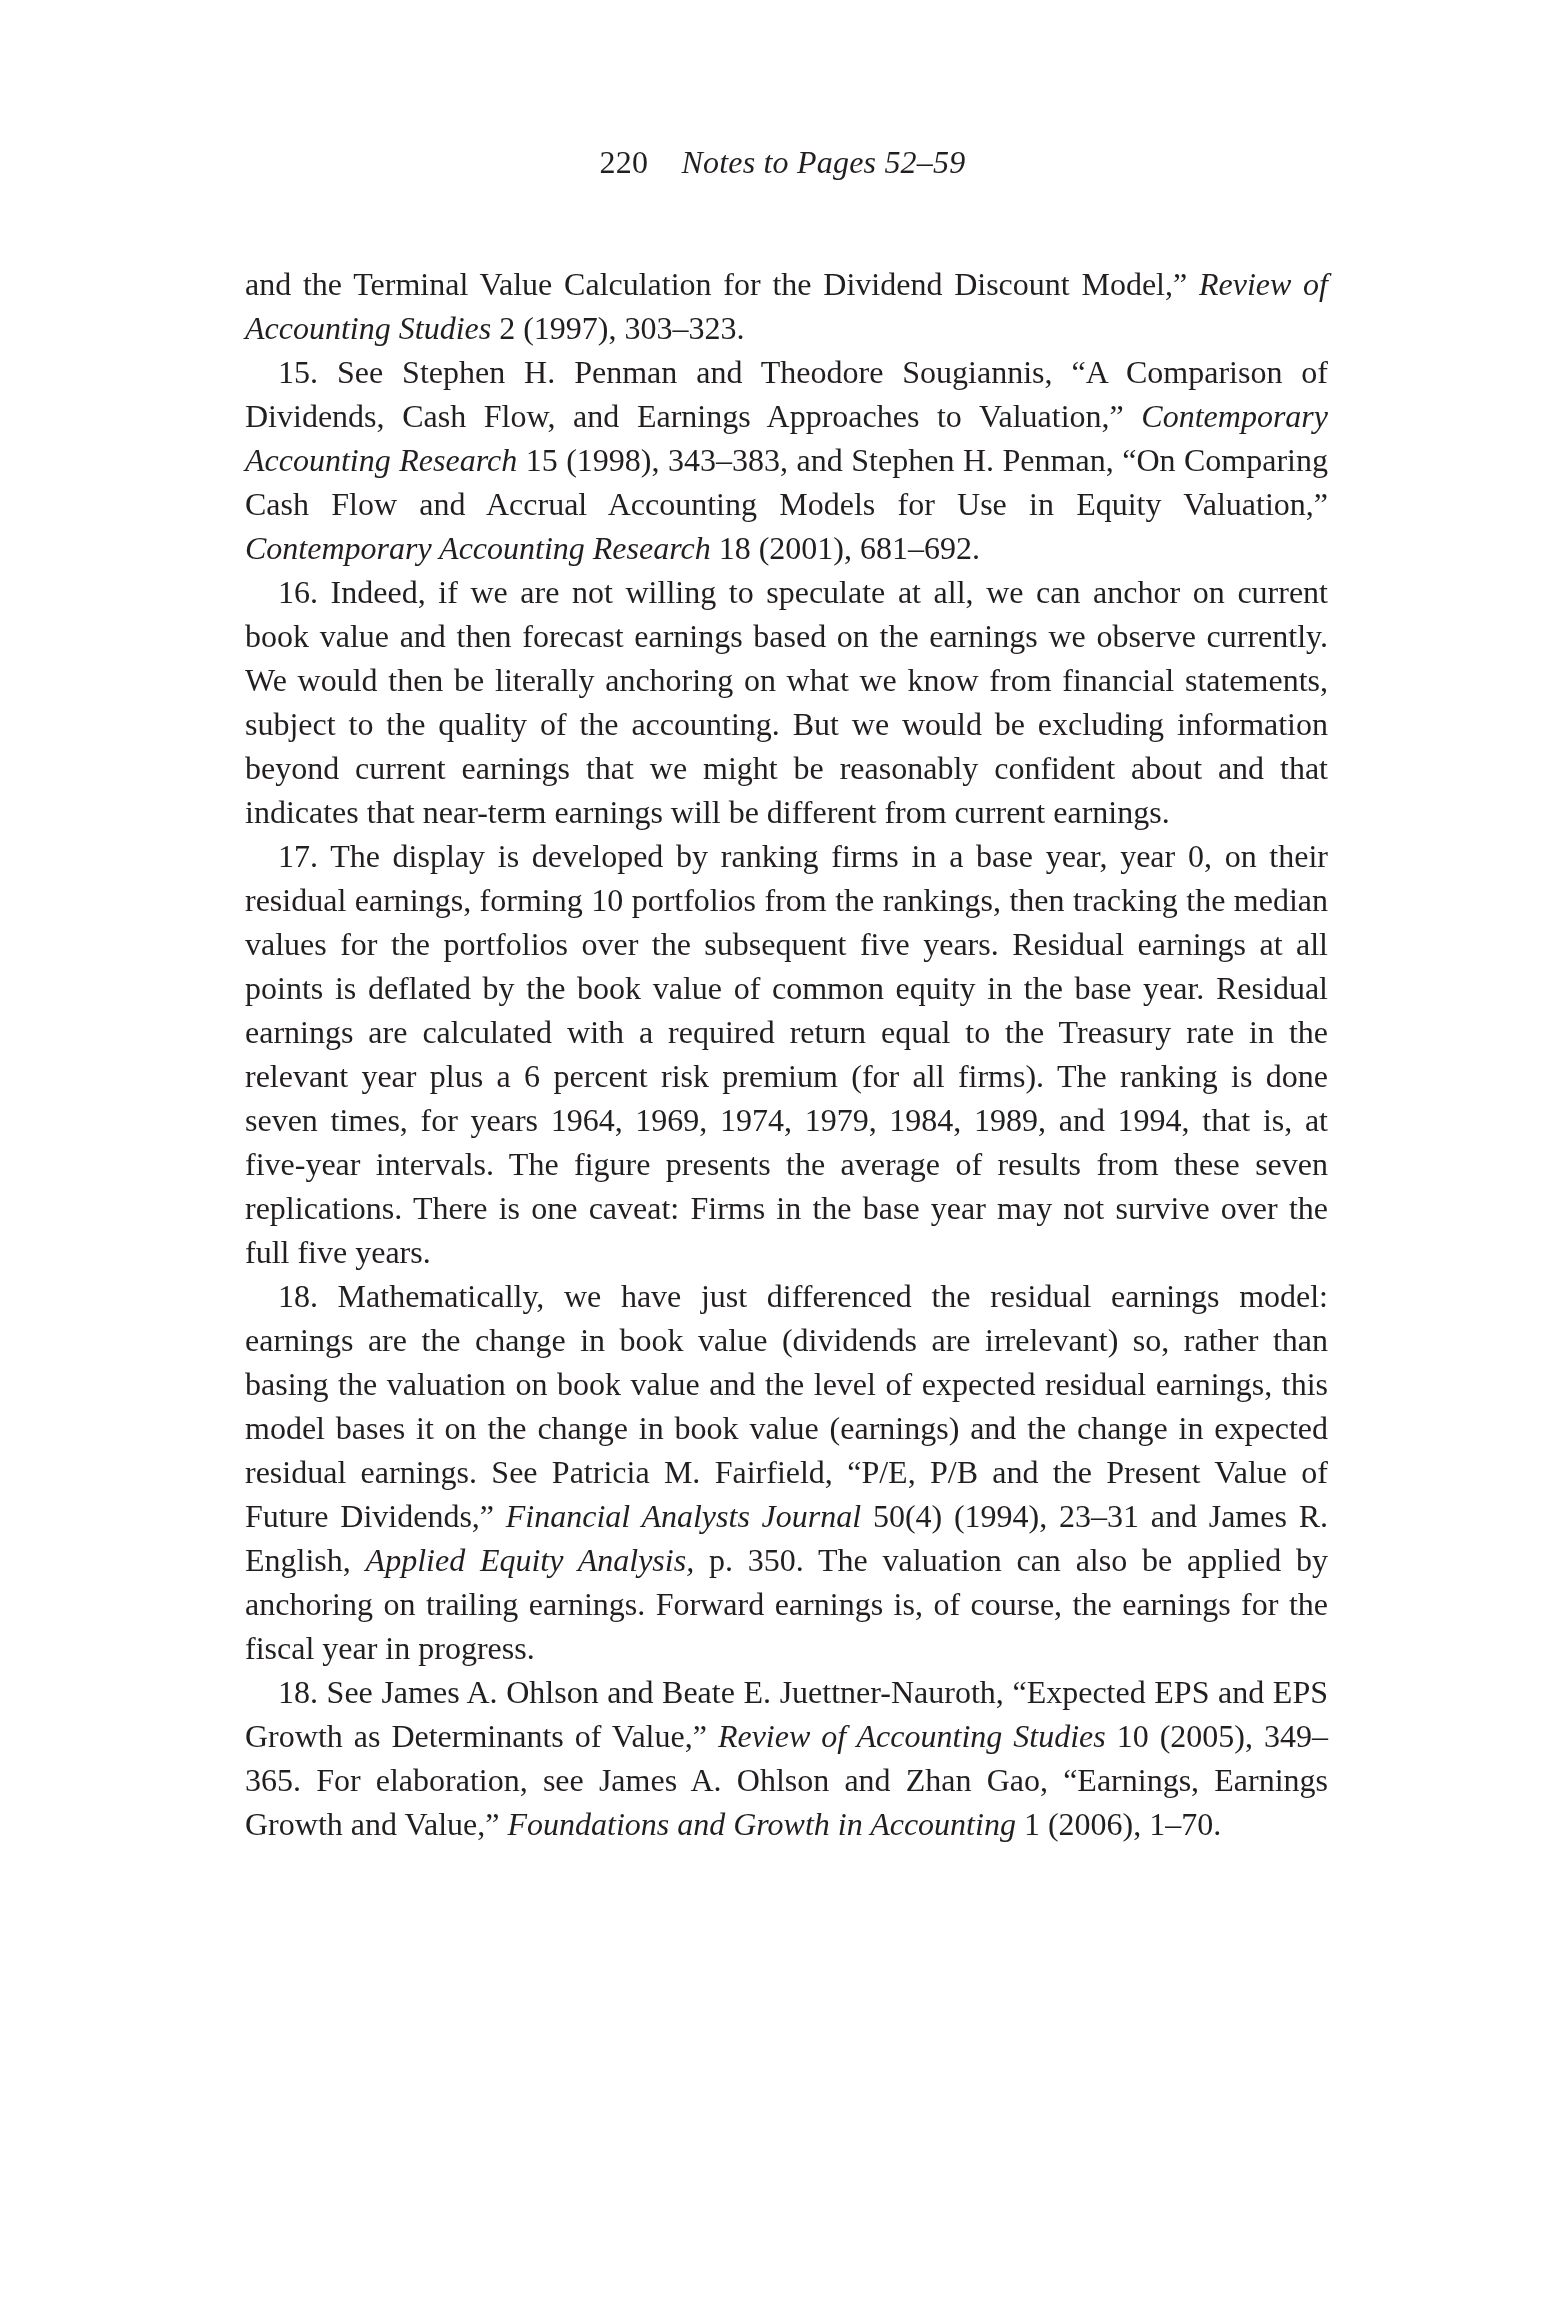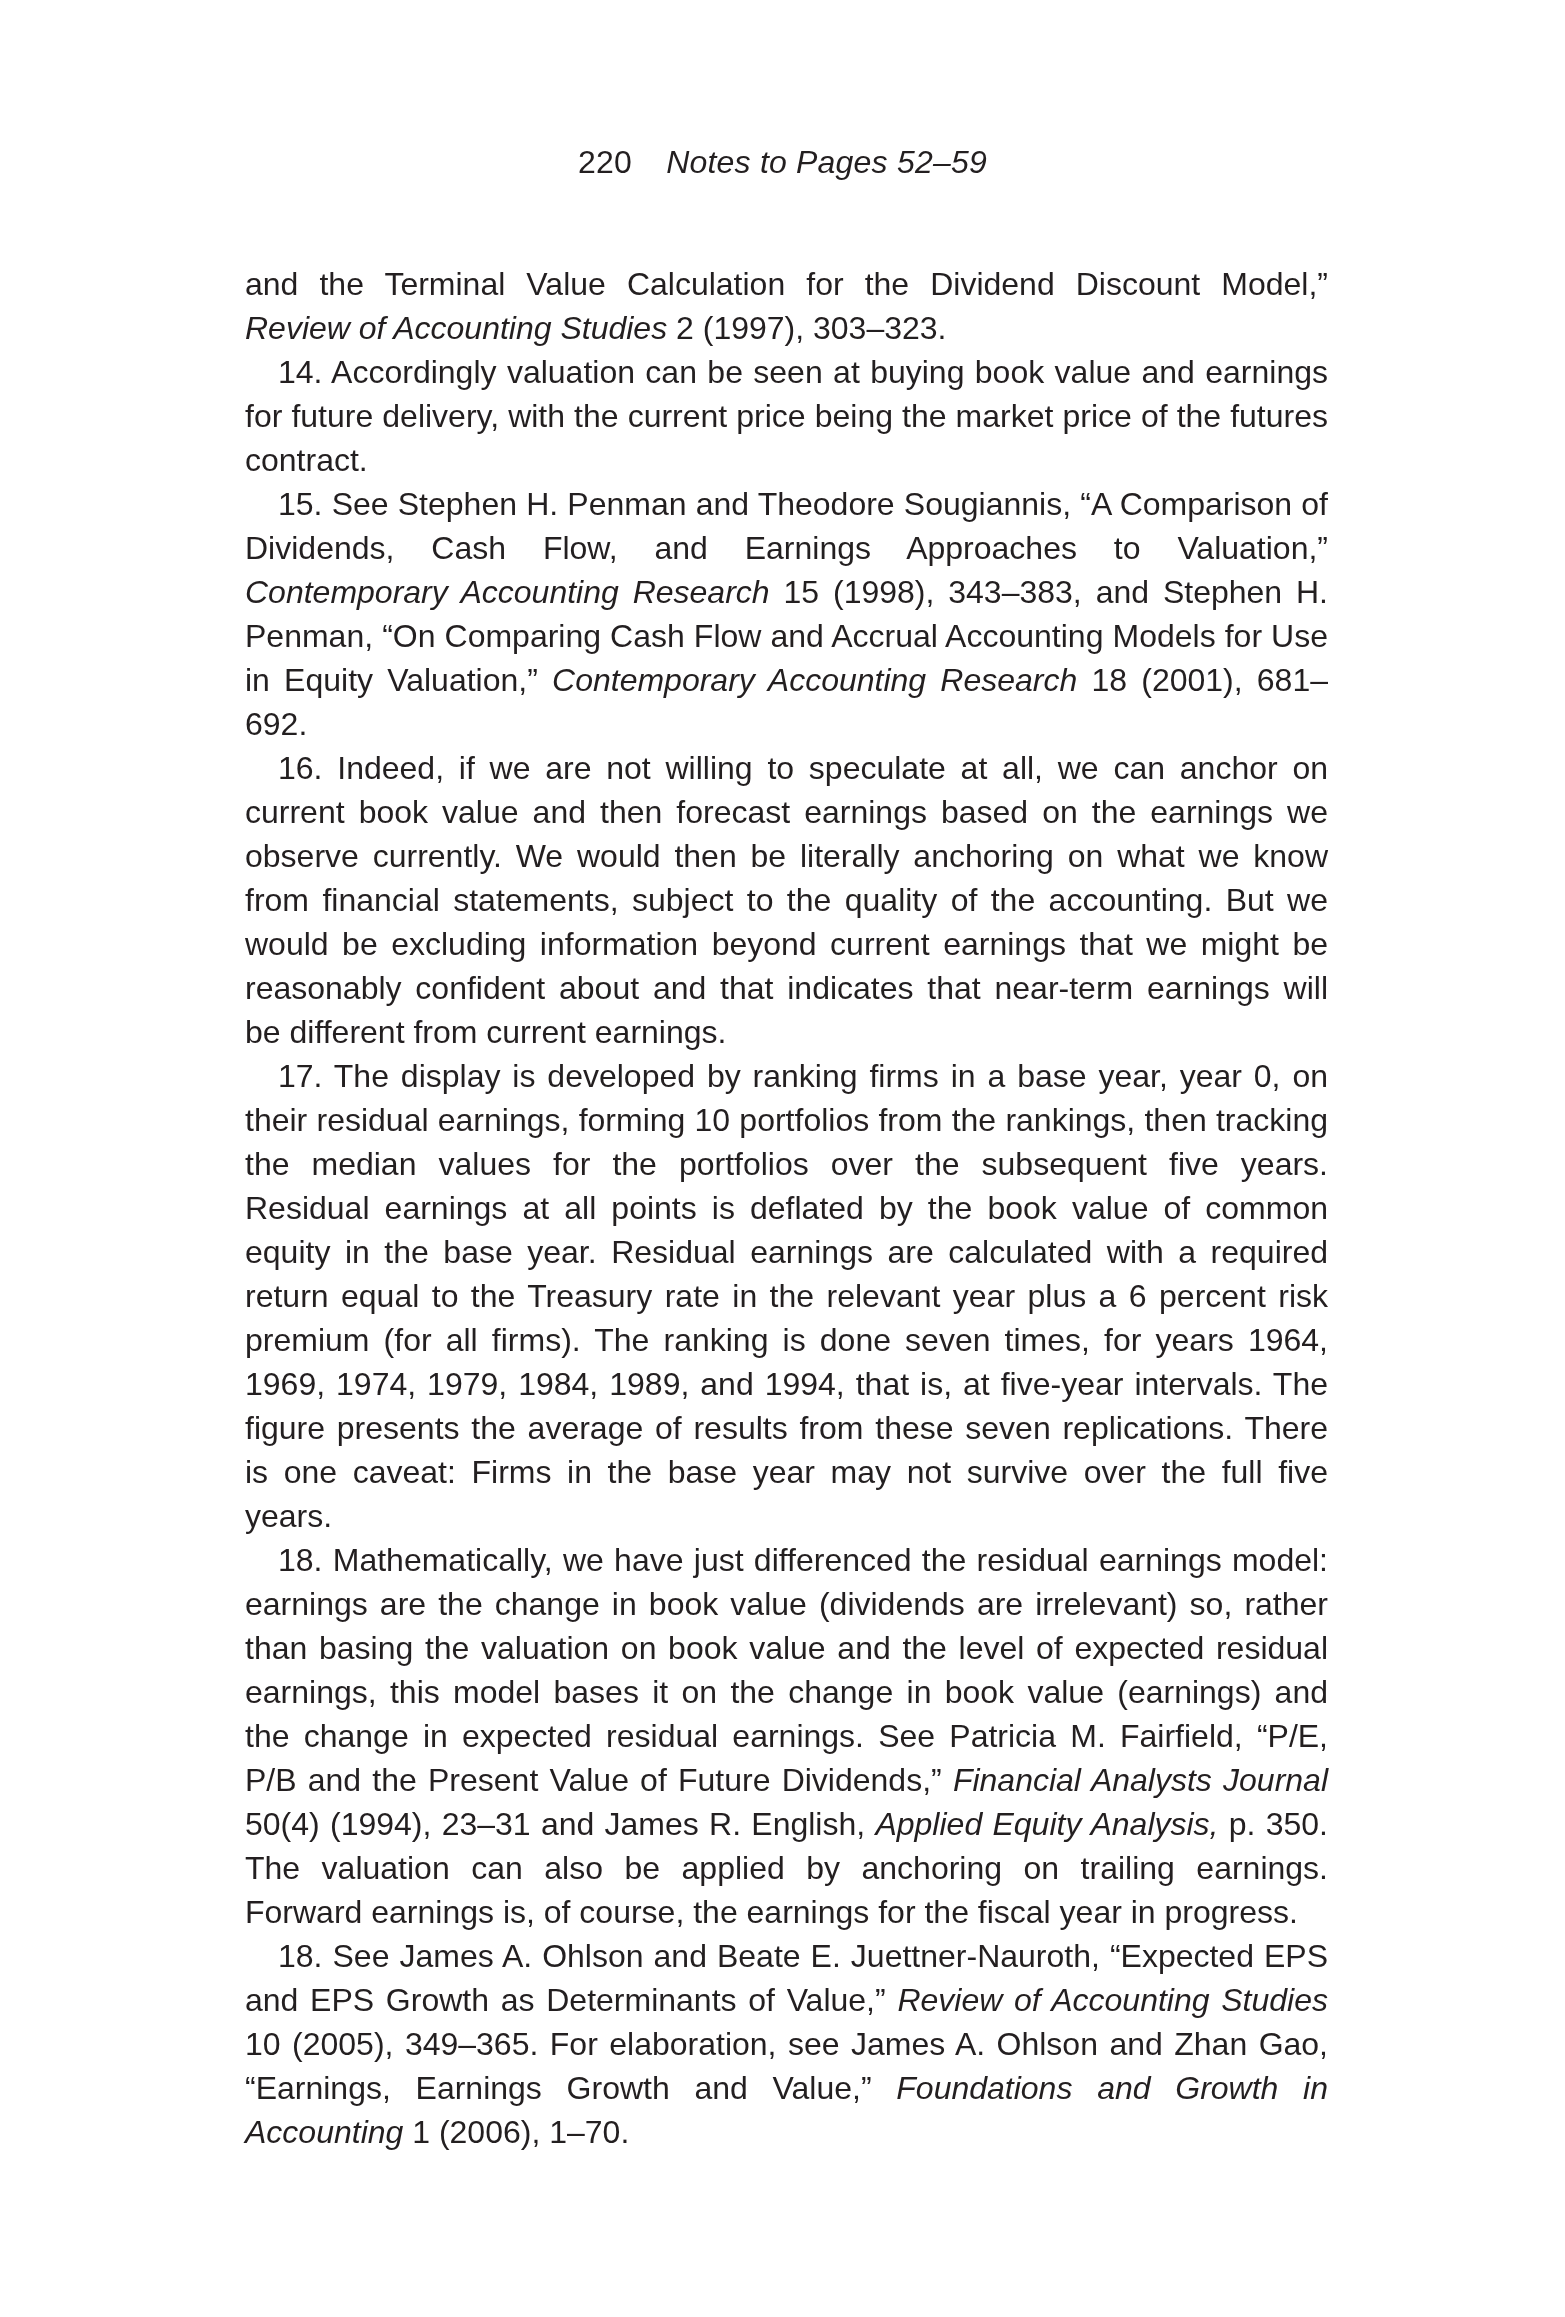--- a/index.html
+++ b/index.html
@@ -1,19 +1,19 @@
 <!DOCTYPE html>
 <html><head>
   <meta charset="utf-8">
   <style>
     html, body { margin: 0; padding: 0; background: #ffffff; }
     body { width: 1565px; height: 2317px; position: relative; overflow: hidden; }
     .page {
       position: absolute; left: 0; top: 0; width: 1551px; height: 2317px;
-      font-family: Liberation Sans, sans-serif;
+      font-family: Liberation Serif, serif;
       color: #231f20;
     }
     .running-head {
       position: absolute; top: 144px; left: 0; width: 1565px; text-align: center;
       font-size: 32px; letter-spacing: 0.2px;
     }
     .running-head .page-num { margin-right: 25px; }
     .running-head .title { font-style: italic; }
     .body-text {
       position: absolute; left: 245px; top: 262px; width: 1083px;
@@ -29,21 +29,20 @@
 <body>
 
 <div class="page">
   <div class="running-head">
     <span class="page-num">220</span>
     <span class="title">Notes to Pages 52–59</span>
   </div>
 
   <div class="body-text">
     <p class="cont"><span>and the Terminal Value Calculation for the Dividend Discount Model,” </span><i>Review of Accounting Studies</i><span> 2 (1997), 303–323.</span></p>
-    <p class="note"><span>14. Accordingly valuation can be seen at buying book value and earnings for future delivery, with the current price being the market price of the futures contract.</span></p>
     <p class="note"><span>15. See Stephen H. Penman and Theodore Sougiannis, “A Comparison of Dividends, Cash Flow, and Earnings Approaches to Valuation,” </span><i>Contemporary Accounting Research</i><span> 15 (1998), 343–383, and Stephen H. Penman, “On Comparing Cash Flow and Accrual Accounting Models for Use in Equity Valuation,” </span><i>Contemporary Accounting Research</i><span> 18 (2001), 681–692.</span></p>
     <p class="note"><span>16. Indeed, if we are not willing to speculate at all, we can anchor on current book value and then forecast earnings based on the earnings we observe currently. We would then be literally anchoring on what we know from financial statements, subject to the quality of the accounting. But we would be excluding information beyond current earnings that we might be reasonably confident about and that indicates that near-term earnings will be different from current earnings.</span></p>
     <p class="note"><span>17. The display is developed by ranking firms in a base year, year 0, on their residual earnings, forming 10 portfolios from the rankings, then tracking the median values for the portfolios over the subsequent five years. Residual earnings at all points is deflated by the book value of common equity in the base year. Residual earnings are calculated with a required return equal to the Treasury rate in the relevant year plus a 6 percent risk premium (for all firms). The ranking is done seven times, for years 1964, 1969, 1974, 1979, 1984, 1989, and 1994, that is, at five-year intervals. The figure presents the average of results from these seven replications. There is one caveat: Firms in the base year may not survive over the full five years.</span></p>
     <p class="note"><span>18. Mathematically, we have just differenced the residual earnings model: earnings are the change in book value (dividends are irrelevant) so, rather than basing the valuation on book value and the level of expected residual earnings, this model bases it on the change in book value (earnings) and the change in expected residual earnings. See Patricia M. Fairfield, “P/E, P/B and the Present Value of Future Dividends,” </span><i>Financial Analysts Journal</i><span> 50(4) (1994), 23–31 and James R. English, </span><i>Applied Equity Analysis,</i><span> p. 350. The valuation can also be applied by anchoring on trailing earnings. Forward earnings is, of course, the earnings for the fiscal year in progress.</span></p>
     <p class="note"><span>18. See James A. Ohlson and Beate E. Juettner-Nauroth, “Expected EPS and EPS Growth as Determinants of Value,” </span><i>Review of Accounting Studies</i><span> 10 (2005), 349–365. For elaboration, see James A. Ohlson and Zhan Gao, “Earnings, Earnings Growth and Value,” </span><i>Foundations and Growth in Accounting</i><span> 1 (2006), 1–70.</span></p>
   </div>
 </div>
 
 
 </body></html>

